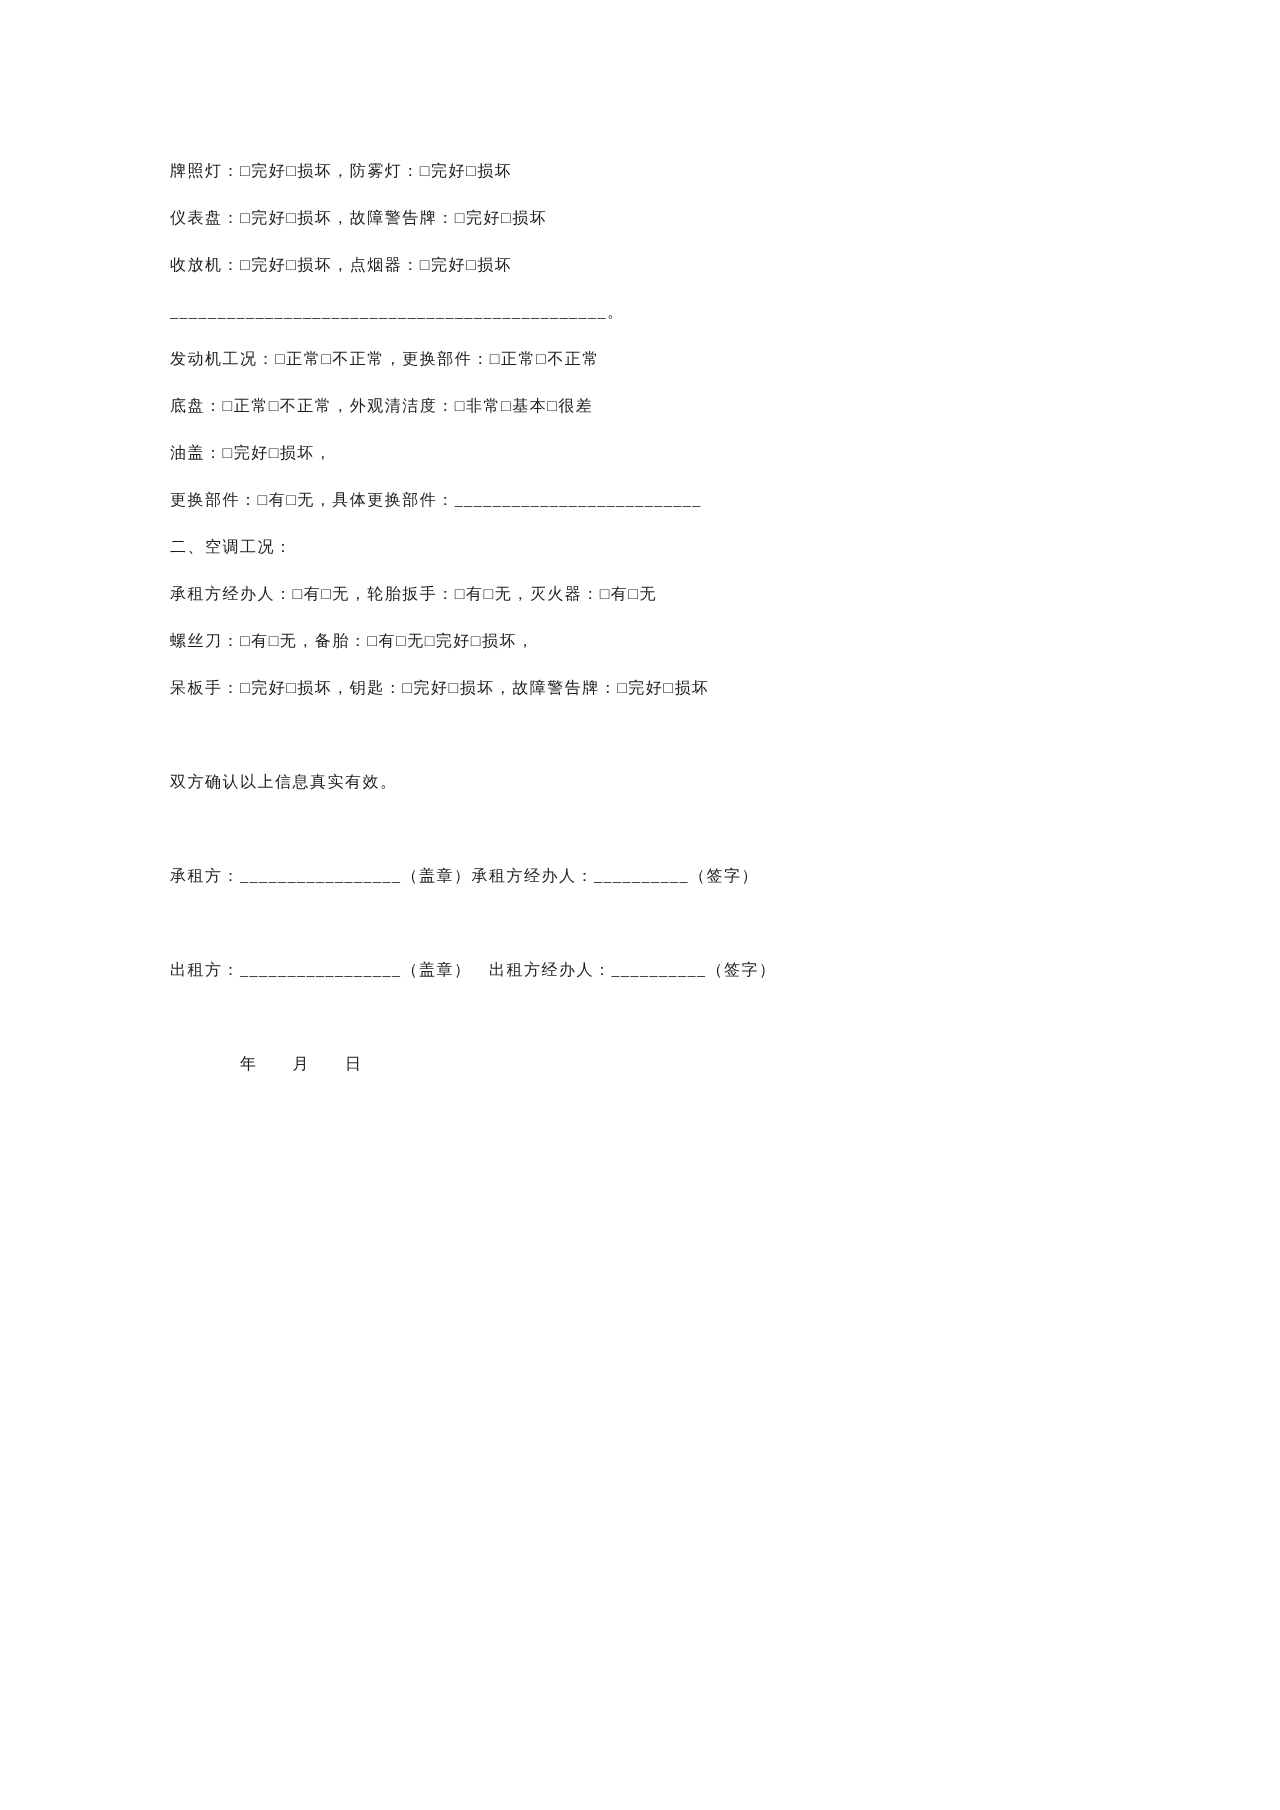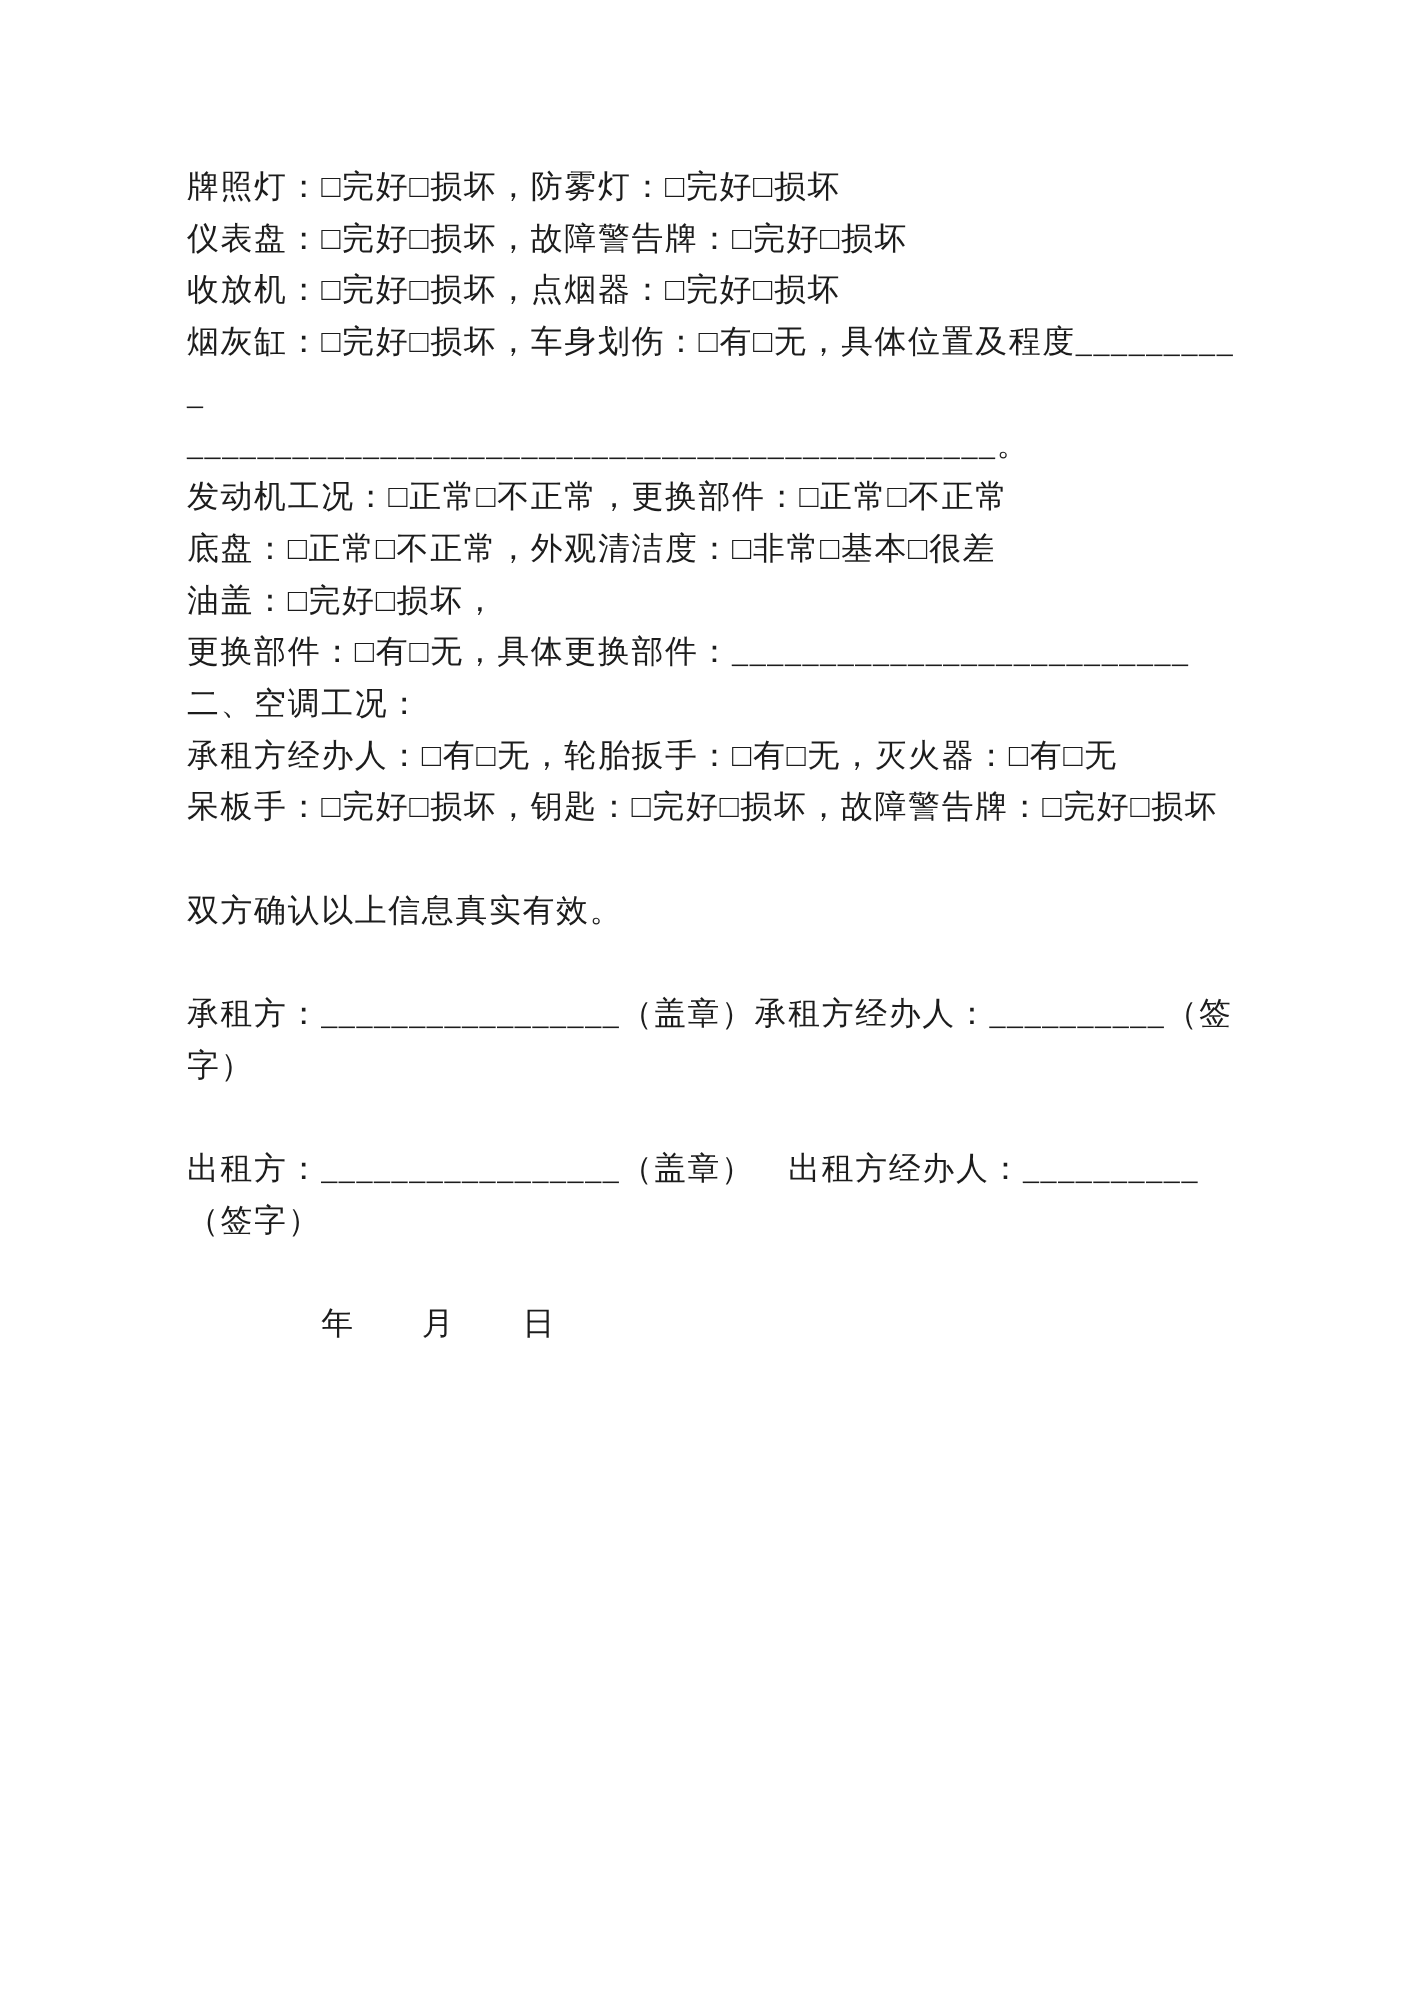--- a/index.html
+++ b/index.html
@@ -15,46 +15,46 @@
     overflow: hidden;
   }
   .page {
     box-sizing: border-box;
     width: 1280px;
     height: 1810px;
     padding: 147px 150px 0 170px;
     background: #ffffff;
   }
   .doc-line {
-    font-size: 29px;
+    font-size: 16px;
     line-height: 47px;
     min-height: 47px;
     letter-spacing: 1.5px;
     white-space: pre-wrap;
     word-break: break-all;
   }
   .doc-line.heading {
     letter-spacing: 1.5px;
   }
 </style>
 </head>
 <body>
 
 <div class="page">
   <div class="doc-line">牌照灯：□完好□损坏，防雾灯：□完好□损坏</div>
   <div class="doc-line">仪表盘：□完好□损坏，故障警告牌：□完好□损坏</div>
   <div class="doc-line">收放机：□完好□损坏，点烟器：□完好□损坏</div>
-  <div class="doc-line">烟灰缸：□完好□损坏，车身划伤：□有□无，具体位置及程度__________</div>
   <div class="doc-line">______________________________________________。</div>
   <div class="doc-line">发动机工况：□正常□不正常，更换部件：□正常□不正常</div>
   <div class="doc-line">底盘：□正常□不正常，外观清洁度：□非常□基本□很差</div>
   <div class="doc-line">油盖：□完好□损坏，</div>
   <div class="doc-line">更换部件：□有□无，具体更换部件：__________________________</div>
   <div class="doc-line heading">二、空调工况：</div>
   <div class="doc-line">承租方经办人：□有□无，轮胎扳手：□有□无，灭火器：□有□无</div>
+  <div class="doc-line">螺丝刀：□有□无，备胎：□有□无□完好□损坏，</div>
   <div class="doc-line">呆板手：□完好□损坏，钥匙：□完好□损坏，故障警告牌：□完好□损坏</div>
   <div class="doc-line"></div>
   <div class="doc-line">双方确认以上信息真实有效。</div>
   <div class="doc-line"></div>
   <div class="doc-line">承租方：_________________（盖章）承租方经办人：__________（签字）</div>
   <div class="doc-line"></div>
   <div class="doc-line">出租方：_________________（盖章）　出租方经办人：__________（签字）</div>
   <div class="doc-line"></div>
   <div class="doc-line">　　　　年　　月　　日</div>
 </div>

